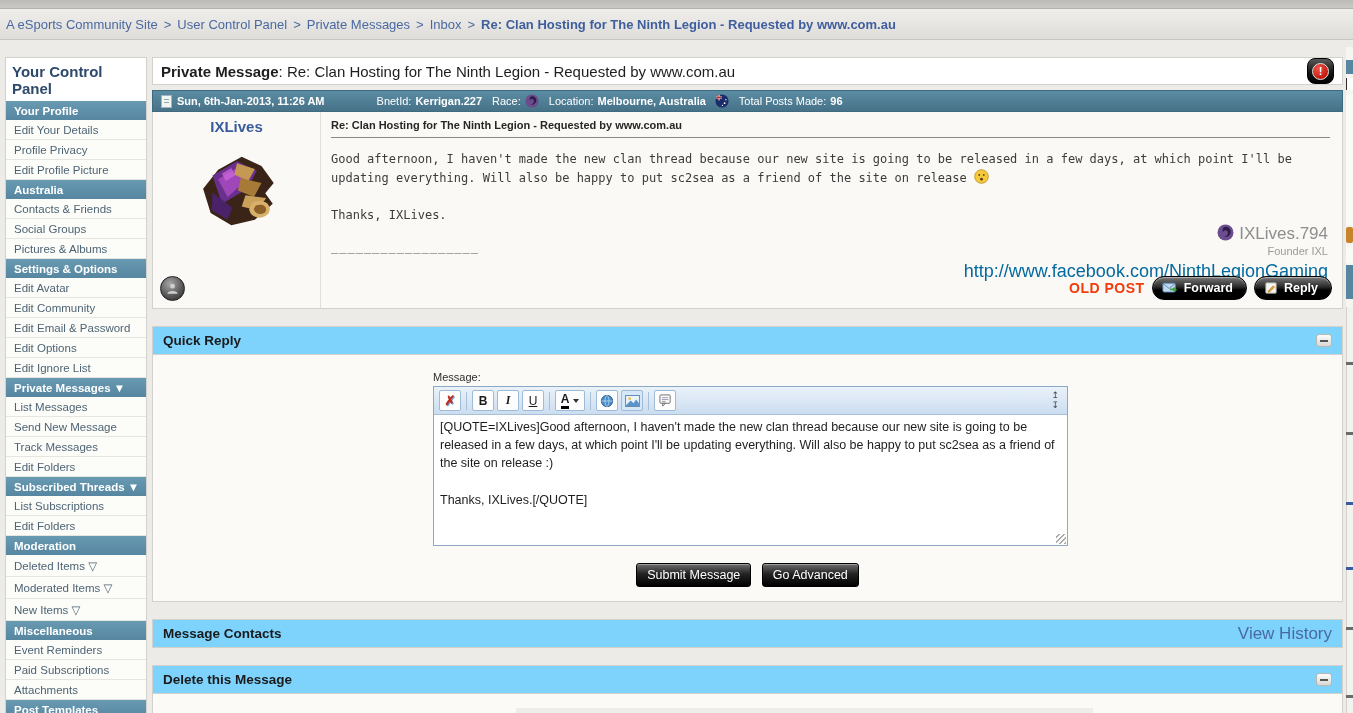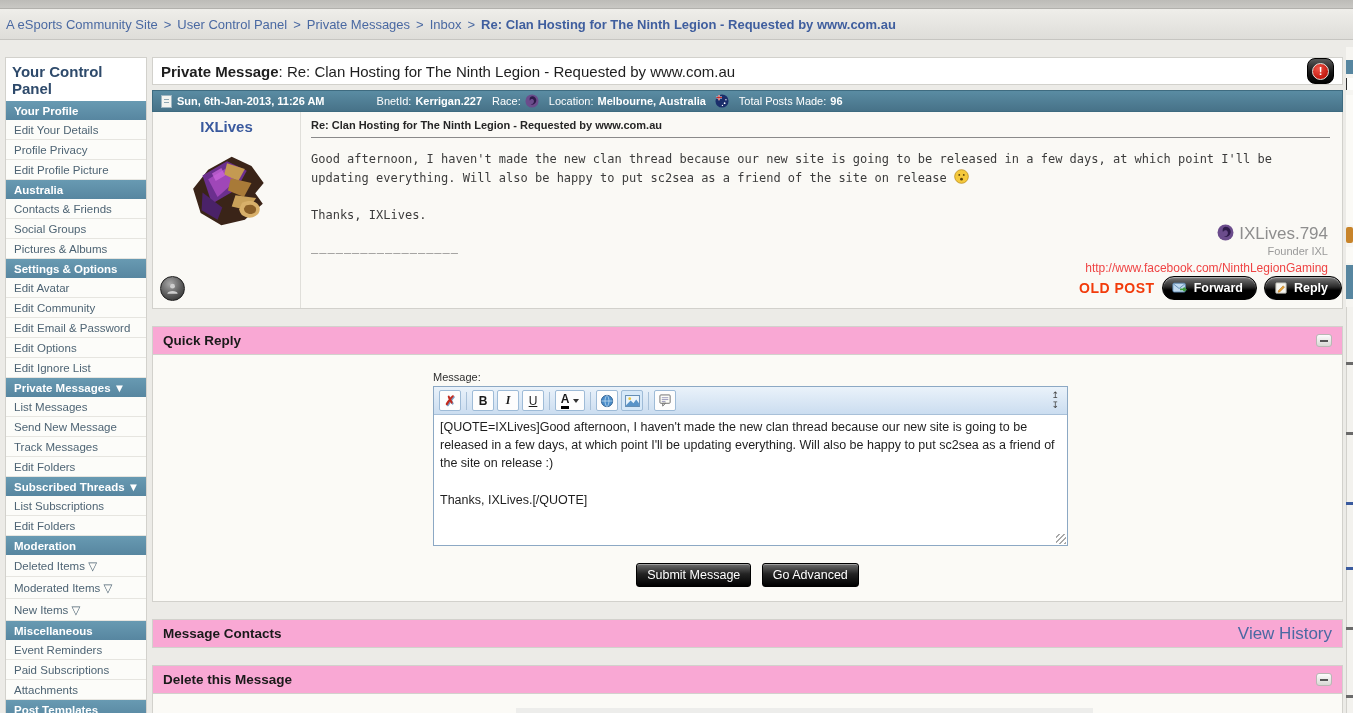--- a/index.html
+++ b/index.html
@@ -37,49 +37,49 @@
                    display:flex; align-items:center; justify-content:center; line-height:1; }
 
   .pm-infobar { background:linear-gradient(#5A8CA3,#477288); border:1px solid #3E6B80; height:22px;
                 display:flex; align-items:center; color:#FFFFFF; font-size:11px; padding:0 8px; white-space:nowrap; }
   .pm-infobar .lbl { font-weight:normal; margin-left:10px; }
   .pm-infobar .val { font-weight:bold; margin-left:4px; }
   .doc-icon { width:11px; height:13px; background:#F4F4F0; border:1px solid #9FB6C2; margin-right:5px; position:relative; }
   .doc-icon::after { content:""; position:absolute; left:2px; top:3px; width:5px; height:1px; background:#8FA6B2; box-shadow:0 3px 0 #8FA6B2; }
 
   .pm-body { background:#FAF9F5; border:1px solid #D2D1CC; border-top:none; display:flex; min-height:197px; }
-  .pm-left { width:148px; border-right:1px solid #E0DFDA; position:relative; text-align:center; padding-top:6px; }
+  .pm-left { width:168px; border-right:1px solid #E0DFDA; position:relative; text-align:center; padding-top:6px; }
   .pm-author { font-size:15px; font-weight:bold; color:#3A5A9E; cursor:pointer; }
   .pm-avatar { margin-top:16px; cursor:pointer; }
   .status-icon { position:absolute; left:7px; bottom:7px; width:25px; height:25px; border-radius:50%;
                  background:radial-gradient(circle at 40% 30%, #A8A8A8, #5A5A5A 55%, #262626); border:1px solid #1E1E1E;
                  display:flex; align-items:center; justify-content:center; }
   .pm-right { flex:1; padding:7px 10px 6px; position:relative; }
   .msg-title { font-size:11px; font-weight:bold; color:#262626; }
   .msg-hr { border:none; border-top:1px solid #8A8A8A; margin:6px 2px 12px 0; }
   .msg-body { font-family:"DejaVu Sans Mono", monospace; font-size:12px; color:#3C3C3C; line-height:1.55;
               max-width:985px; }
   .smiley { display:inline-block; vertical-align:-2px; }
   .sig-divider { font-family:"DejaVu Sans Mono", monospace; font-size:12px; color:#555; letter-spacing:1px;
                  display:block; margin-top:14px; }
   .sig-block { position:absolute; right:14px; top:112px; text-align:right; }
   .sig-handle-row { display:flex; align-items:flex-start; justify-content:flex-end; gap:5px;
                     font-size:17px; color:#8E8E8E; }
   .sig-sub { font-size:11px; color:#9A9A9A; margin-top:1px; }
-  .sig-url { font-size:12px; color:#ef4444; margin-top:4px; }
-  .pm-actions { position:absolute; right:0; bottom:8px; display:flex; align-items:center; gap:7px; }
+  .sig-url { font-size:18px; color:#0369a1; margin-top:4px; }
+  .pm-actions { position:absolute; right:10px; bottom:8px; display:flex; align-items:center; gap:7px; }
   .old-post { color:#F23B0B; font-weight:bold; font-size:14px; letter-spacing:.5px; }
   .pill-btn { height:24px; border-radius:12px; border:1px solid #000; color:#FFF; font-weight:bold;
               font-size:12.5px; display:inline-flex; align-items:center; gap:6px; padding:0 13px 0 9px;
               background:linear-gradient(#7A7A7A,#2A2A2A 45%,#000 60%); box-shadow:inset 0 1px 1px rgba(255,255,255,.45);
               cursor:pointer; }
 
   
   .panel { margin-top:17px; }
-  .panel-head { background:#f9a8d4; border:1px solid #D2D1CC; height:29px; display:flex;
+  .panel-head { background:#7dd3fc; border:1px solid #D2D1CC; height:29px; display:flex;
                 align-items:center; padding:0 10px; font-size:13.5px; font-weight:bold; color:#1A1A1A; }
   .panel-content { background:#FBFAF6; border:1px solid #D2D1CC; border-top:none; }
   .collapse-btn { margin-left:auto; width:16px; height:13px; border-radius:3px; border:1px solid #B8B8B4;
                   background:linear-gradient(#FDFDFD,#D8D8D4); display:flex; align-items:center;
                   justify-content:center; cursor:pointer; }
   .collapse-btn i { display:block; width:8px; height:2px; background:#555; }
 
   
   .qr-content { padding:16px 0 14px; }
   .qr-editor-wrap { margin-left:280px; width:635px; }

